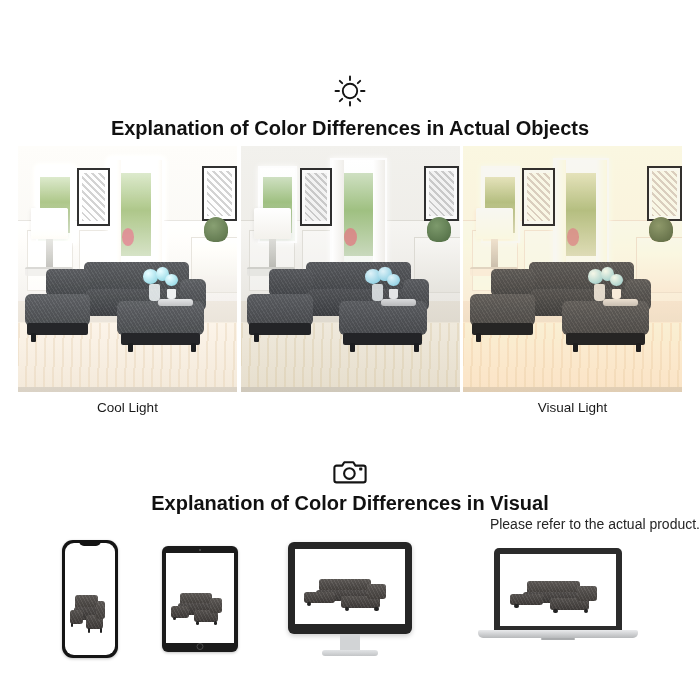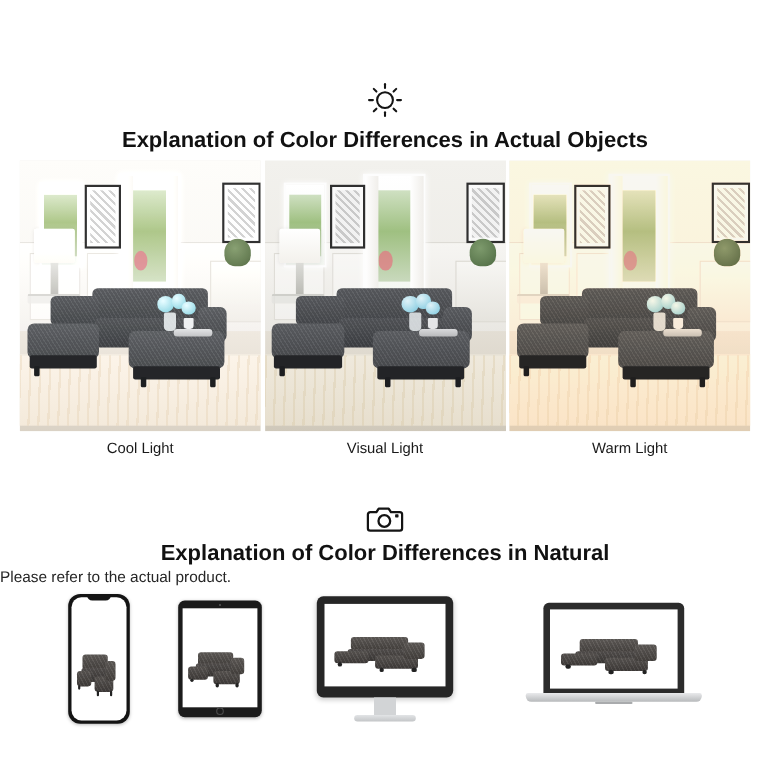--- a/index.html
+++ b/index.html
@@ -94,21 +94,21 @@
   .natural{ filter:none; }
   .warm   { filter:sepia(.30) saturate(1.12) brightness(.97) hue-rotate(-6deg); }
 
   
   .cam-wrap { position:absolute; top:458px; left:0; width:700px; text-align:center; }
   .section-head-2 {
     position:absolute; top:492px; left:0; width:700px; text-align:center;
     font-size:20px; font-weight:bold; color:#111;
   }
   .section-sub {
-    position:absolute; top:516px; left:0; width:700px; text-align:left;
+    position:absolute; top:516px; left:0; width:700px; text-align:right;
     font-size:14px; color:#262626;
   }
   .device-row { position:absolute; top:534px; left:0; width:700px; height:150px; }
   .device { position:absolute; }
 
   .sofa-thumb { position:relative; width:100%; height:100%; }
   .tb { position:absolute; border-radius:3px; }
   .tb-seat { background:linear-gradient(180deg,#55514f,#3b3836); }
   .tb-back { background:linear-gradient(180deg,#605c59,#46423f); }
   .tb-ott  { background:linear-gradient(180deg,#5a5653,#403c3a); }
@@ -309,32 +309,31 @@
         <div class="bloom" style="left:67%;top:52%;width:6%;height:5%;"></div>
         <div class="tray" style="left:64%;top:62%;width:16%;height:3%;"></div>
         <div class="cup" style="left:68%;top:58%;width:4%;height:4%;"></div>
       </div>
     </div>
   </div>
 
   <div class="cap-row">
     <div class="cap">Cool Light</div>
     <div class="cap">Visual Light</div>
-    <div class="cap">Warm Light</div>
   </div>
 
   <div class="cam-wrap">
     <svg width="34" height="28" viewBox="0 0 34 28">
       <path d="M3.6 7.6h5.6l2.1-3.3h9.0l2.1 3.3h8.0a2.2 2.2 0 0 1 2.2 2.2v12.4a2.2 2.2 0 0 1-2.2 2.2H3.6a2.2 2.2 0 0 1-2.2-2.2V9.8a2.2 2.2 0 0 1 2.2-2.2z" fill="none" stroke="#141414" stroke-width="2.1" stroke-linejoin="round"></path>
       <circle cx="16.4" cy="15.6" r="5.3" fill="none" stroke="#141414" stroke-width="2.1"></circle>
       <rect x="26.2" y="9.6" width="3.1" height="2.8" rx="0.6" fill="#141414"></rect>
     </svg>
   </div>
 
-  <div class="section-head-2">Explanation of Color Differences in Natural</div>
+  <div class="section-head-2">Explanation of Color Differences in Visual</div>
   <div class="section-sub">Please refer to the actual product.</div>
 
   <div class="device-row">
 
     <div class="device" style="left:62px; top:6px;">
       <div class="phone-body">
         <div class="phone-screen">
           <div class="sofa-thumb">
             <div class="tb tb-back tb-tex" style="left:20%;top:46%;width:46%;height:13%;"></div>
             <div class="tb tb-seat tb-tex" style="left:18%;top:57%;width:50%;height:12%;"></div>

